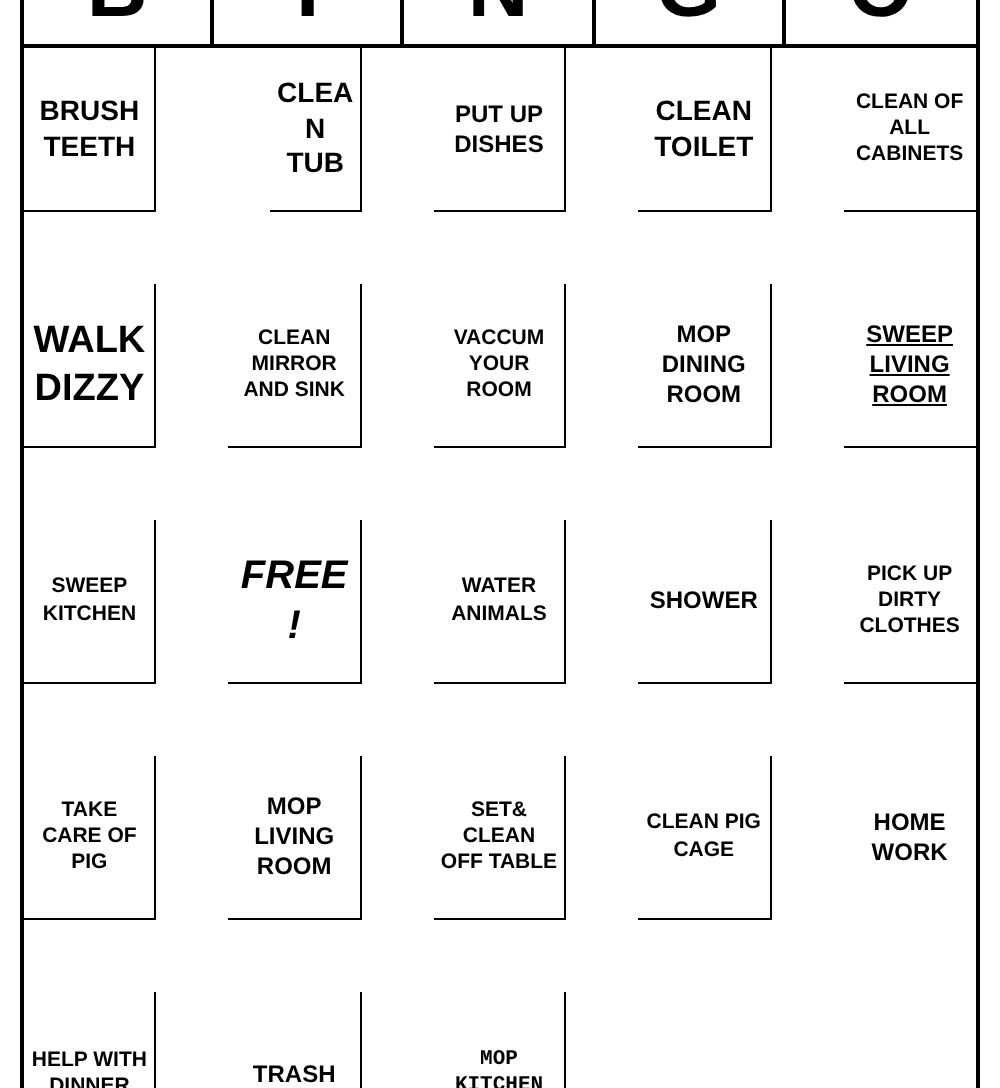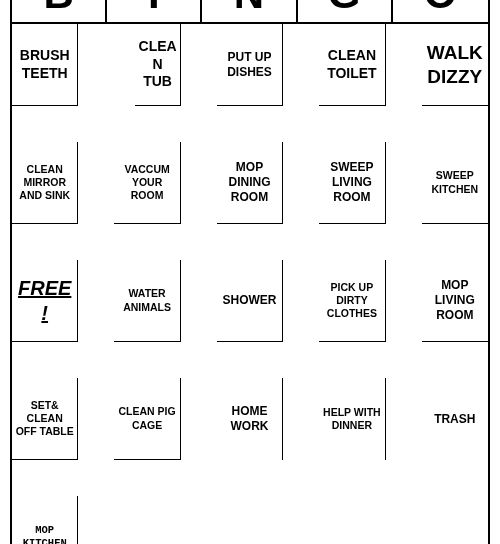--- a/index.html
+++ b/index.html
@@ -73,30 +73,32 @@
       <div class="bingo-letter">I</div>
       <div class="bingo-letter">N</div>
       <div class="bingo-letter">G</div>
       <div class="bingo-letter">O</div>
     </div>
   <div class="bingo-grid">
   <div class="bingo-cell" style="font-size: 14px;">BRUSH TEETH</div>
       <div class="bingo-cell" style="font-size: 14px; margin-left: 21px;">CLEAN TUB</div>
       <div class="bingo-cell" style="font-size: 12px;">PUT UP DISHES</div>
       <div class="bingo-cell" style="font-size: 14px; text-align: center;">CLEAN TOILET</div>
+      <div class="bingo-cell" style="font-size: 10.5px;">CLEAN OF ALL CABINETS</div>
       <div class="bingo-cell" style="font-size: 19px;">WALK DIZZY</div>
       <div class="bingo-cell" style="font-size: 10.5px;">CLEAN MIRROR AND SINK</div>
       <div class="bingo-cell" style="font-size: 10.5px;">VACCUM YOUR ROOM</div>
       <div class="bingo-cell" style="font-size: 12px;">MOP DINING ROOM</div>
-      <div class="bingo-cell" style="font-size: 12px;">SWEEP LIVING ROOM</div>
+      <div class="bingo-cell" style="font-size: 12px; text-decoration: underline;">SWEEP LIVING ROOM</div>
       <div class="bingo-cell" style="font-size: 10.5px;">SWEEP KITCHEN</div>
-      <div class="bingo-cell free" style="font-style: italic; font-size: 20px; text-decoration: underline;">Free!</div>
+      <div class="bingo-cell free" style="font-style: italic; font-size: 20px;">Free!</div>
       <div class="bingo-cell" style="font-size: 10.5px;">WATER ANIMALS</div>
       <div class="bingo-cell" style="font-size: 12px;">SHOWER</div>
       <div class="bingo-cell" style="font-size: 10.5px;">PICK UP DIRTY CLOTHES</div>
+      <div class="bingo-cell" style="font-size: 10.5px;">TAKE CARE OF PIG</div>
       <div class="bingo-cell" style="font-size: 12px;">MOP LIVING ROOM</div>
       <div class="bingo-cell" style="font-size: 10.5px;">SET&amp; CLEAN OFF TABLE</div>
       <div class="bingo-cell" style="font-size: 10.5px;">CLEAN PIG CAGE</div>
       <div class="bingo-cell last-row" style="font-size: 12px;">HOME WORK</div>
       <div class="bingo-cell last-row" style="font-size: 10.5px;">HELP WITH DINNER</div>
       <div class="bingo-cell last-row" style="font-size: 12px;">TRASH</div>
       <div class="bingo-cell last-row" style="font-size: 10.5px; font-family: Liberation Mono, monospace;">MOP KITCHEN</div>
     </div>
 </div>
 

